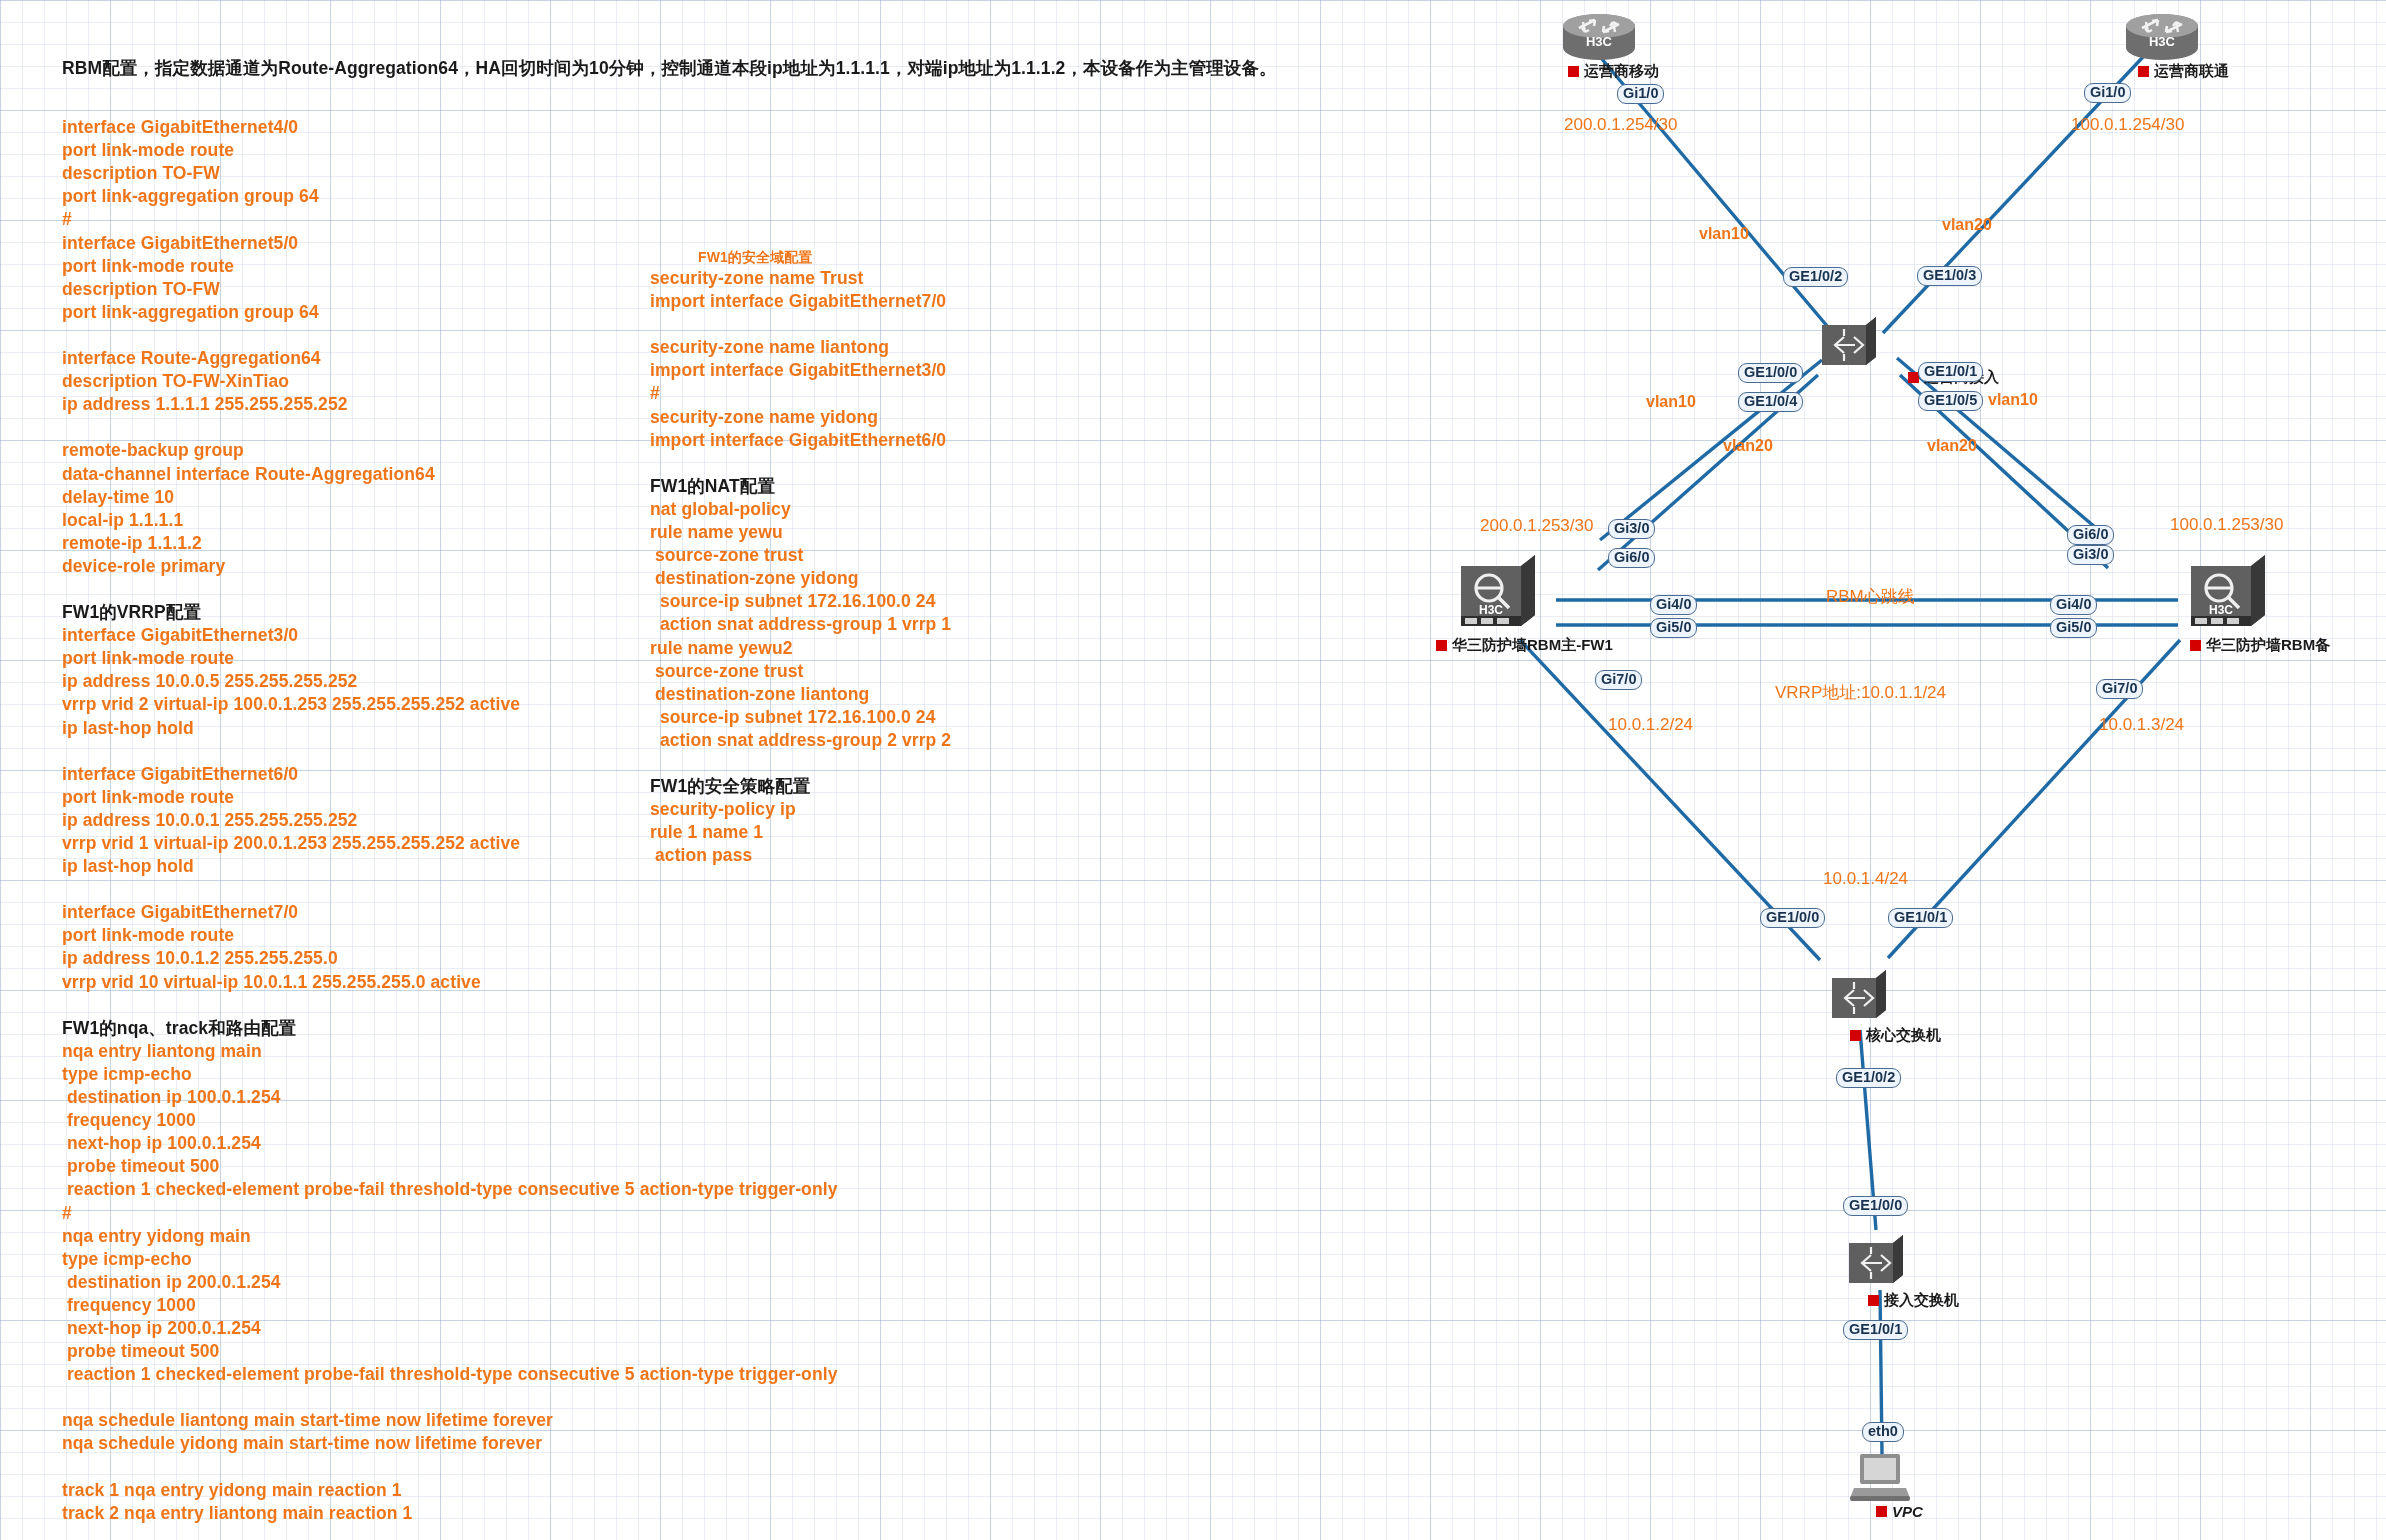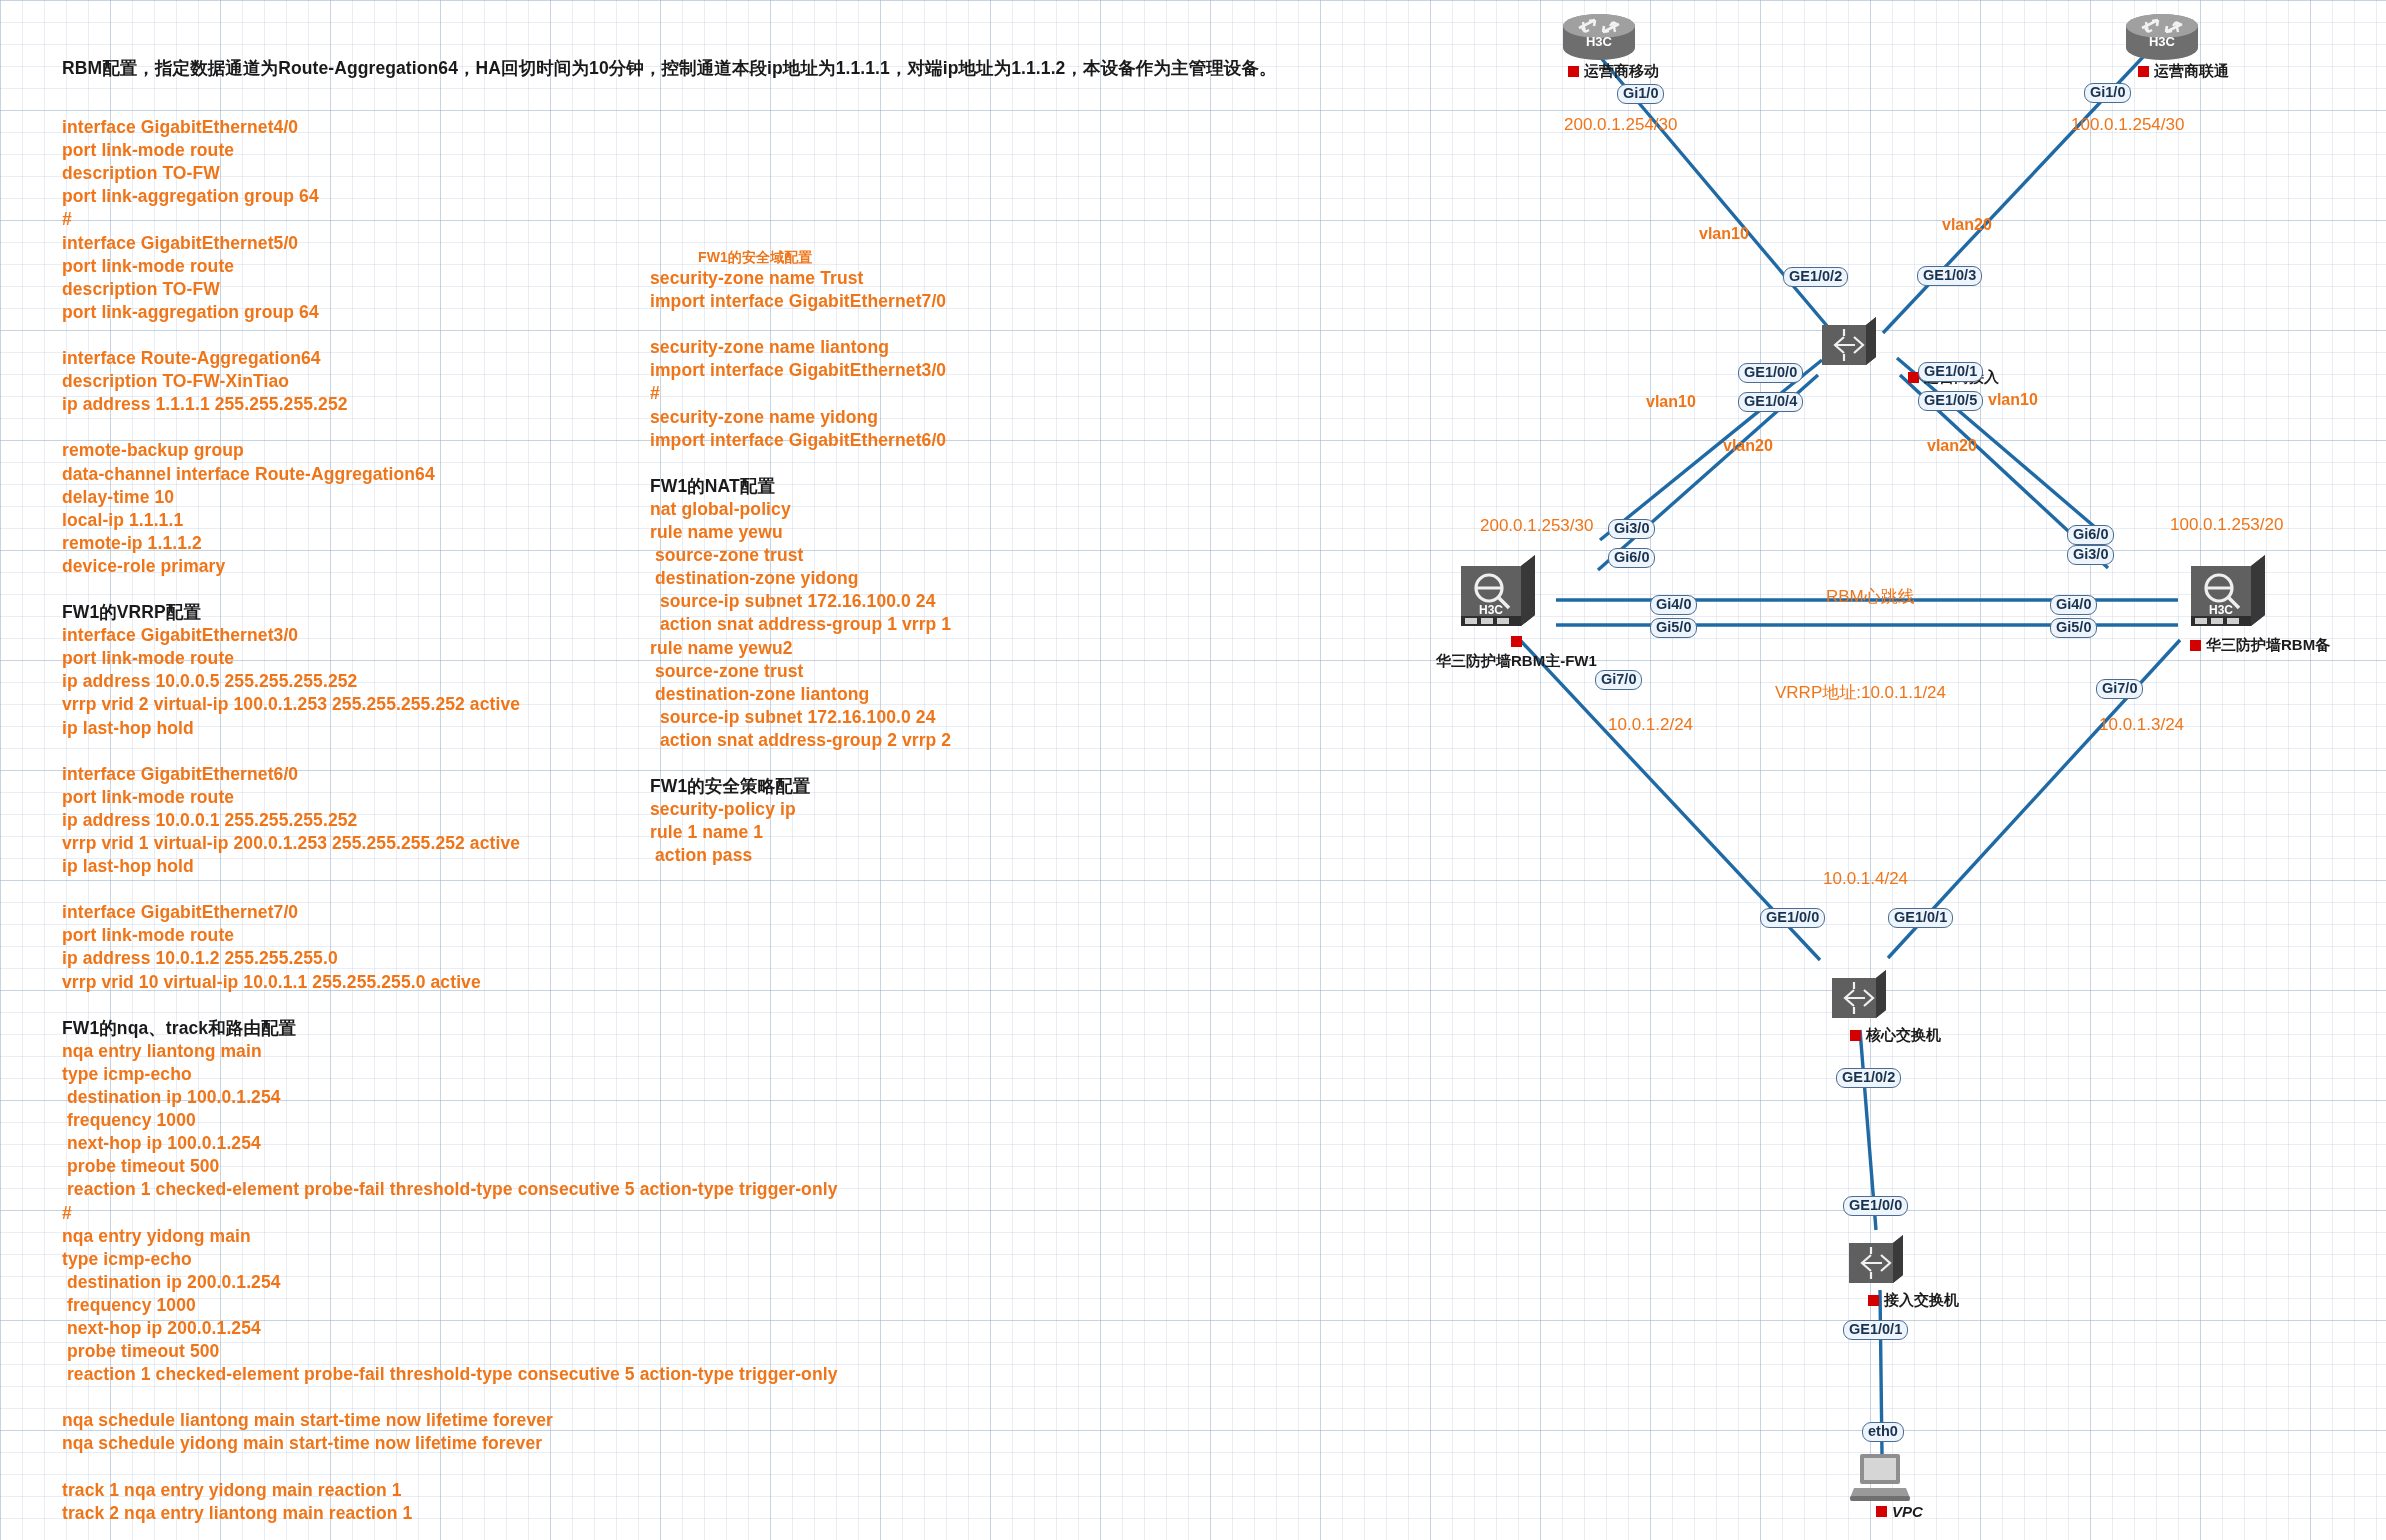--- a/index.html
+++ b/index.html
@@ -159,21 +159,21 @@
       <circle cx="34" cy="36" r="13" fill="none" stroke="#efefef" stroke-width="3.2"></circle>
       <line x1="43" y1="45" x2="54" y2="56" stroke="#efefef" stroke-width="3.6"></line>
       <line x1="22" y1="36" x2="46" y2="36" stroke="#efefef" stroke-width="3"></line>
       <text x="36" y="62" font-size="12" font-weight="bold" fill="#ffffff" text-anchor="middle" font-family="Liberation Sans, sans-serif">H3C</text>
       <rect x="6" y="64" width="60" height="10" fill="#2e2e2e"></rect>
       <rect x="10" y="66" width="12" height="6" fill="#d0d0d0"></rect>
       <rect x="26" y="66" width="12" height="6" fill="#d0d0d0"></rect>
       <rect x="42" y="66" width="12" height="6" fill="#d0d0d0"></rect>
     </svg>
   </div>
-  <div class="nlabel" style="left:1408px;top:636px;flex-direction:column;">
+  <div class="nlabel" style="left:1408px;top:636px;">
     <span class="bullet"></span>
     <span>华三防护墙RBM主-FW1</span>
   </div>
 
   <div class="node" style="left:2185px;top:552px;">
     <svg class="glyph" width="86" height="84" viewBox="0 0 86 84">
       <polygon points="6,14 66,14 80,3 80,63 66,74 6,74" fill="#4a4a4a"></polygon>
       <rect x="6" y="14" width="60" height="60" fill="#606060"></rect>
       <polygon points="66,14 80,3 80,63 66,74" fill="#383838"></polygon>
       <circle cx="34" cy="36" r="13" fill="none" stroke="#efefef" stroke-width="3.2"></circle>
@@ -255,21 +255,21 @@
       <div class="port" style="left: 1888px; top: 908px;">GE1/0/1</div>
       <div class="port" style="left: 1836px; top: 1068px;">GE1/0/2</div>
       <div class="port" style="left: 1843px; top: 1196px;">GE1/0/0</div>
       <div class="port" style="left: 1843px; top: 1320px;">GE1/0/1</div>
       <div class="port" style="left: 1862px; top: 1422px;">eth0</div>
     </div>
   <div id="ips-layer">
       <div class="iptag" style="left: 1564px; top: 115px;">200.0.1.254/30</div>
       <div class="iptag" style="left: 2071px; top: 115px;">100.0.1.254/30</div>
       <div class="iptag" style="left: 1480px; top: 516px;">200.0.1.253/30</div>
-      <div class="iptag" style="left: 2170px; top: 515px;">100.0.1.253/20</div>
+      <div class="iptag" style="left: 2170px; top: 515px;">100.0.1.253/30</div>
       <div class="iptag" style="left: 1608px; top: 715px;">10.0.1.2/24</div>
       <div class="iptag" style="left: 2099px; top: 715px;">10.0.1.3/24</div>
       <div class="iptag" style="left: 1823px; top: 869px;">10.0.1.4/24</div>
       <div class="iptag" style="left: 1826px; top: 585px;">RBM心跳线</div>
       <div class="iptag" style="left: 1775px; top: 681px;">VRRP地址:10.0.1.1/24</div>
     </div>
   <div id="vlans-layer">
       <div class="vtag" style="left: 1699px; top: 225px;">vlan10</div>
       <div class="vtag" style="left: 1942px; top: 216px;">vlan20</div>
       <div class="vtag" style="left: 1646px; top: 393px;">vlan10</div>

